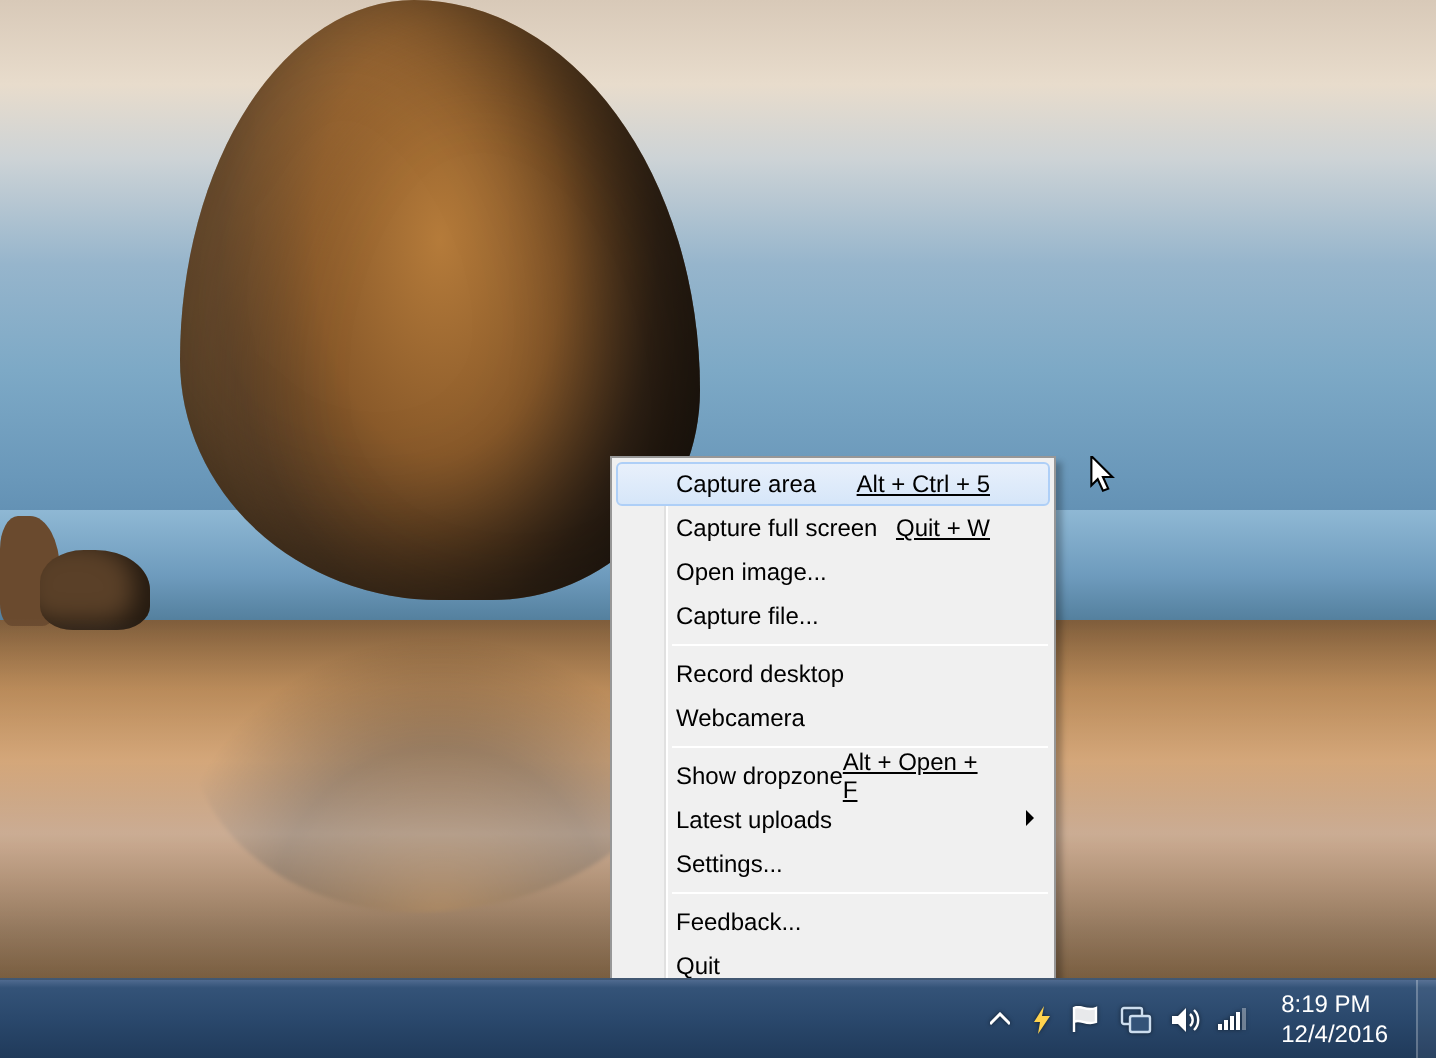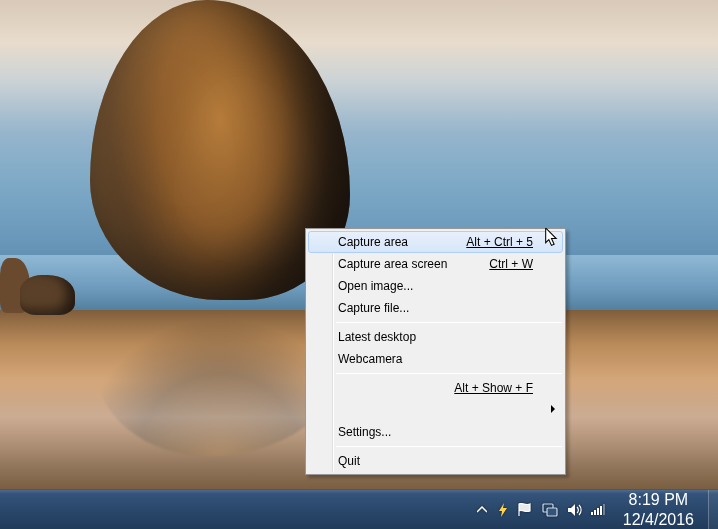--- a/index.html
+++ b/index.html
@@ -38,21 +38,21 @@
   }
   .smallrock { position:absolute; left:20px; top:275px; width:55px; height:40px;
     background:#5a4028; border-radius:40% 50% 30% 30%; box-shadow:inset -8px -4px 12px rgba(0,0,0,.6);}
   .smallrock2 { position:absolute; left:0px; top:258px; width:30px; height:55px;
     background:#6a4a2e; border-radius:30% 50% 30% 20%;}
 
   
   .context-menu {
     position: absolute;
     left: 305px; top: 228px;
-    width: 261px;
+    width: 223px;
     background: #f0f0f0;
     border: 1px solid #979797;
     padding: 2px;
     box-shadow: 3px 3px 3px rgba(0,0,0,.25);
     font-size: 12px;
     color: #000;
   }
   .context-menu .inner { background:#f0f0f0; }
   .menu-item {
     display: flex; align-items: center;
@@ -98,21 +98,21 @@
   .tray {
     display:flex; align-items:center; gap:9px;
     padding: 0 6px 0 8px; height:100%;
   }
   .tray-chevron {
     width:14px; height:14px; display:flex; align-items:center; justify-content:center;
     cursor:pointer;
   }
   .tray svg, .tray .ico { filter: drop-shadow(0 0 1px rgba(0,0,0,.6)); }
   .clock {
-    color:#fff; font-size:16px; text-align:center; line-height:1.25;
+    color:#fff; font-size:12px; line-height:1.25;
     padding:0 8px; cursor:default;
   }
   .show-desktop {
     width:10px; height:40px; border-left:1px solid rgba(255,255,255,.25);
     background:rgba(255,255,255,.05);
   }
   .flag { width:16px; height:14px; position:relative; }
 </style>
 </head>
 <body>
@@ -127,47 +127,52 @@
 </div>
 
 <div class="context-menu">
   <div class="iconbar"></div>
   <div class="inner" id="menu-inner">
       <div class="menu-item hovered">
         <span class="label">Capture area</span>
         <span class="shortcut">Alt + Ctrl + 5</span>
       </div>
       <div class="menu-item">
-        <span class="label">Capture area screen</span>
-        <span class="shortcut">Ctrl + W</span>
+        <span class="label">Capture full screen</span>
+        <span class="shortcut">Quit + W</span>
       </div>
       <div class="menu-item">
         <span class="label">Open image...</span>
       </div>
       <div class="menu-item">
         <span class="label">Capture file...</span>
       </div>
       <div class="menu-sep"></div>
       <div class="menu-item">
-        <span class="label">Latest desktop</span>
+        <span class="label">Record desktop</span>
       </div>
       <div class="menu-item">
         <span class="label">Webcamera</span>
       </div>
       <div class="menu-sep"></div>
       <div class="menu-item">
-        <span class="shortcut">Alt + Show + F</span>
-      </div>
-      <div class="menu-item">
+        <span class="label">Show dropzone</span>
+        <span class="shortcut">Alt + Open + F</span>
+      </div>
+      <div class="menu-item">
+        <span class="label">Latest uploads</span>
         <span class="submenu-arrow"></span>
       </div>
       <div class="menu-item">
         <span class="label">Settings...</span>
       </div>
       <div class="menu-sep"></div>
+      <div class="menu-item">
+        <span class="label">Feedback...</span>
+      </div>
       <div class="menu-item">
         <span class="label">Quit</span>
       </div>
     </div>
 </div>
 
 <svg class="cursor" viewBox="0 0 12 19">
   <path d="M0 0 L0 14 L3 11 L5.5 16.5 L8 15.5 L5.5 10 L10 10 Z" fill="#fff" stroke="#000" stroke-width="1"></path>
 </svg>
 

